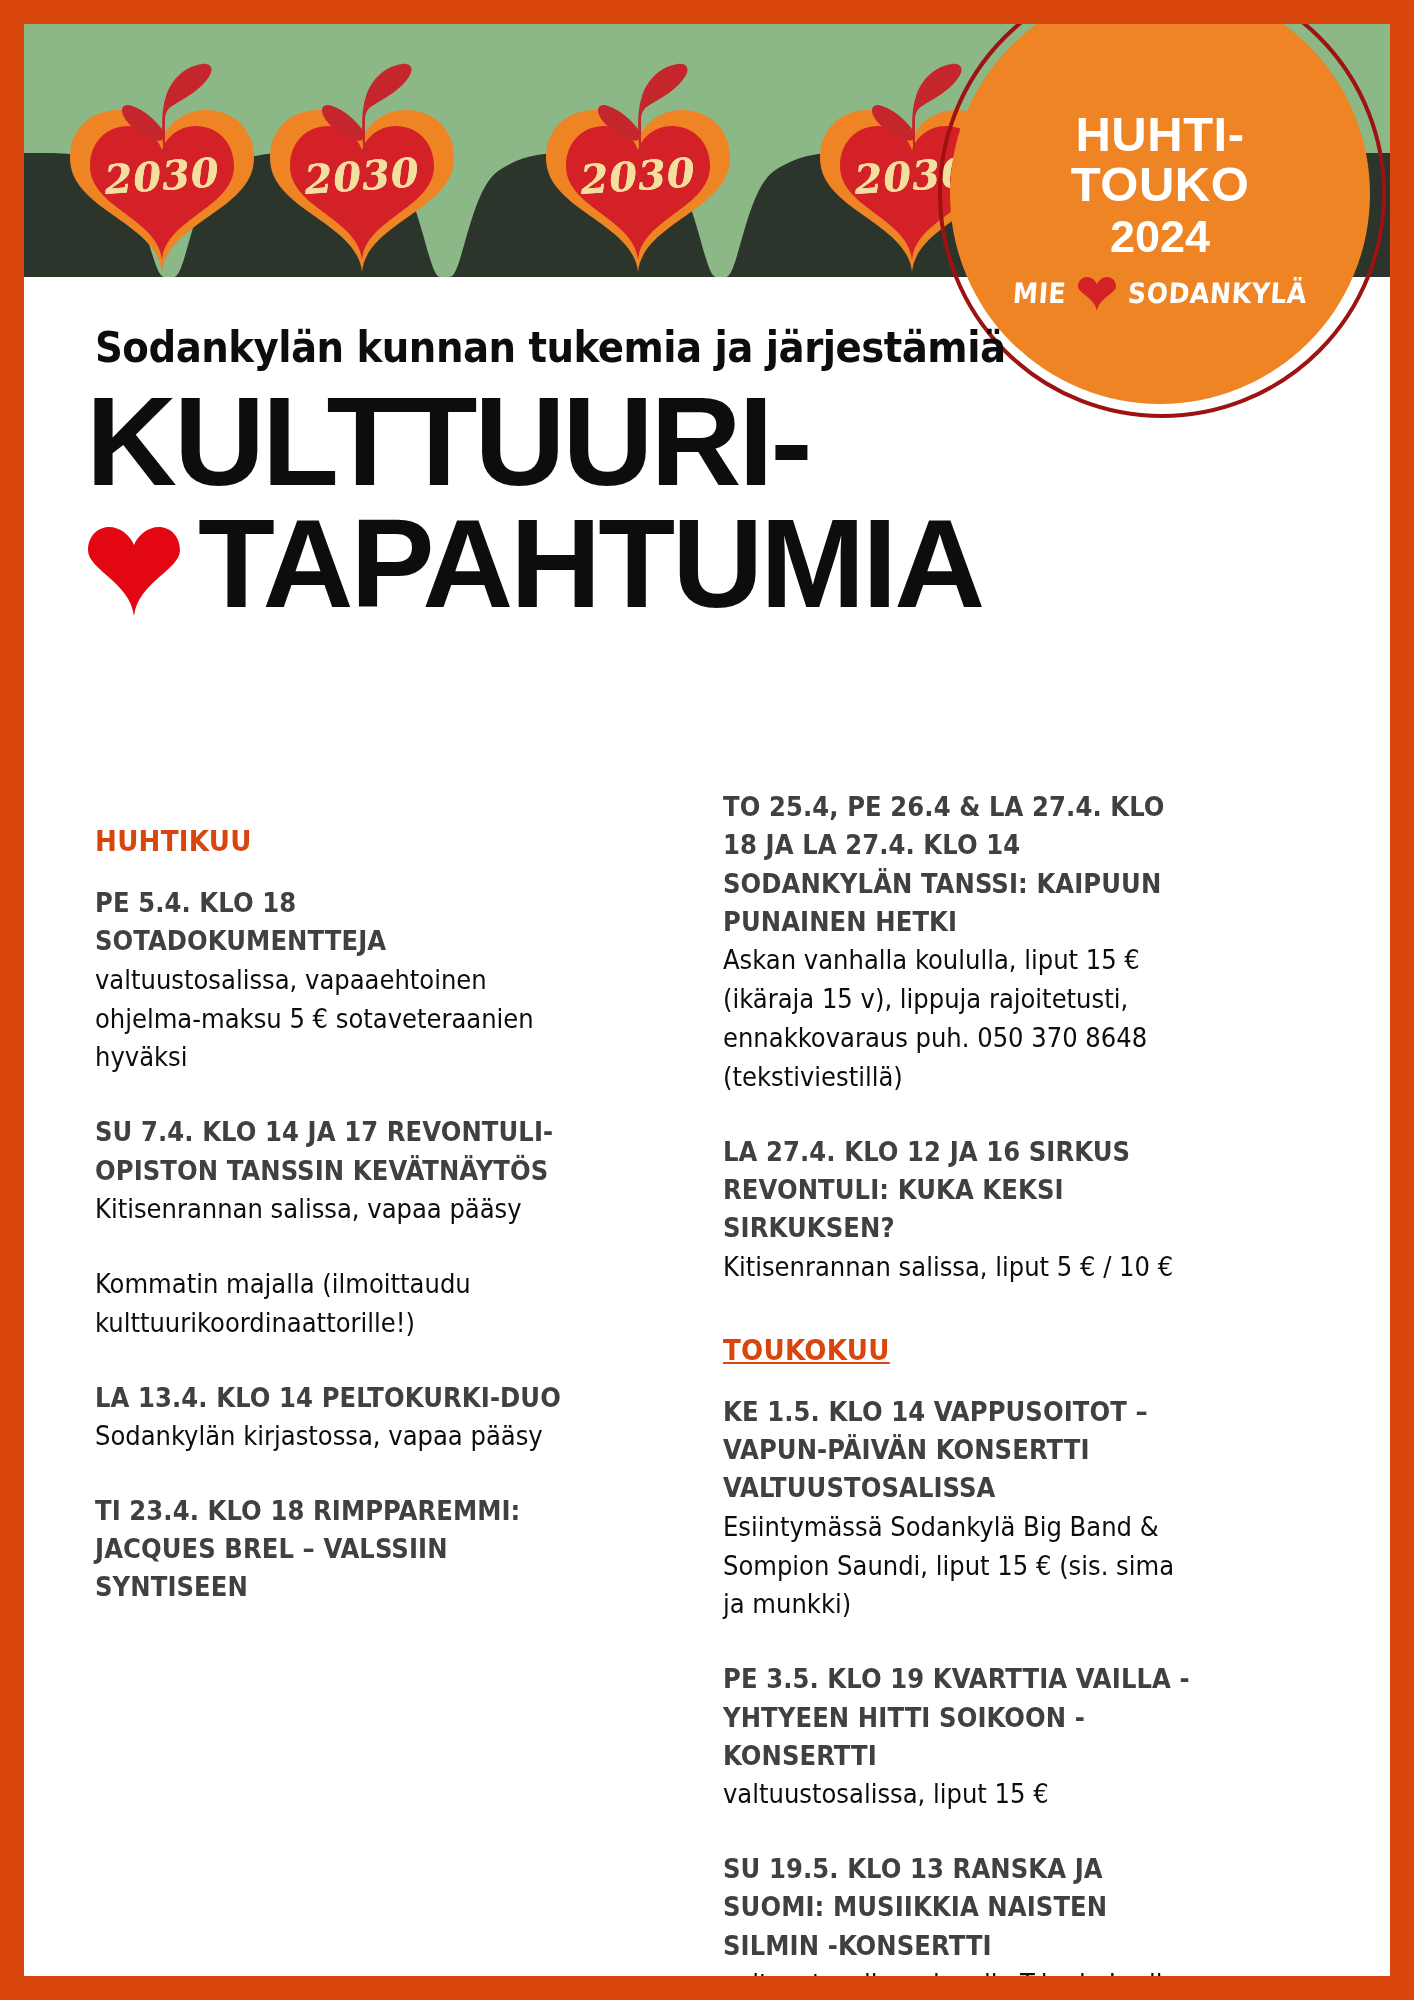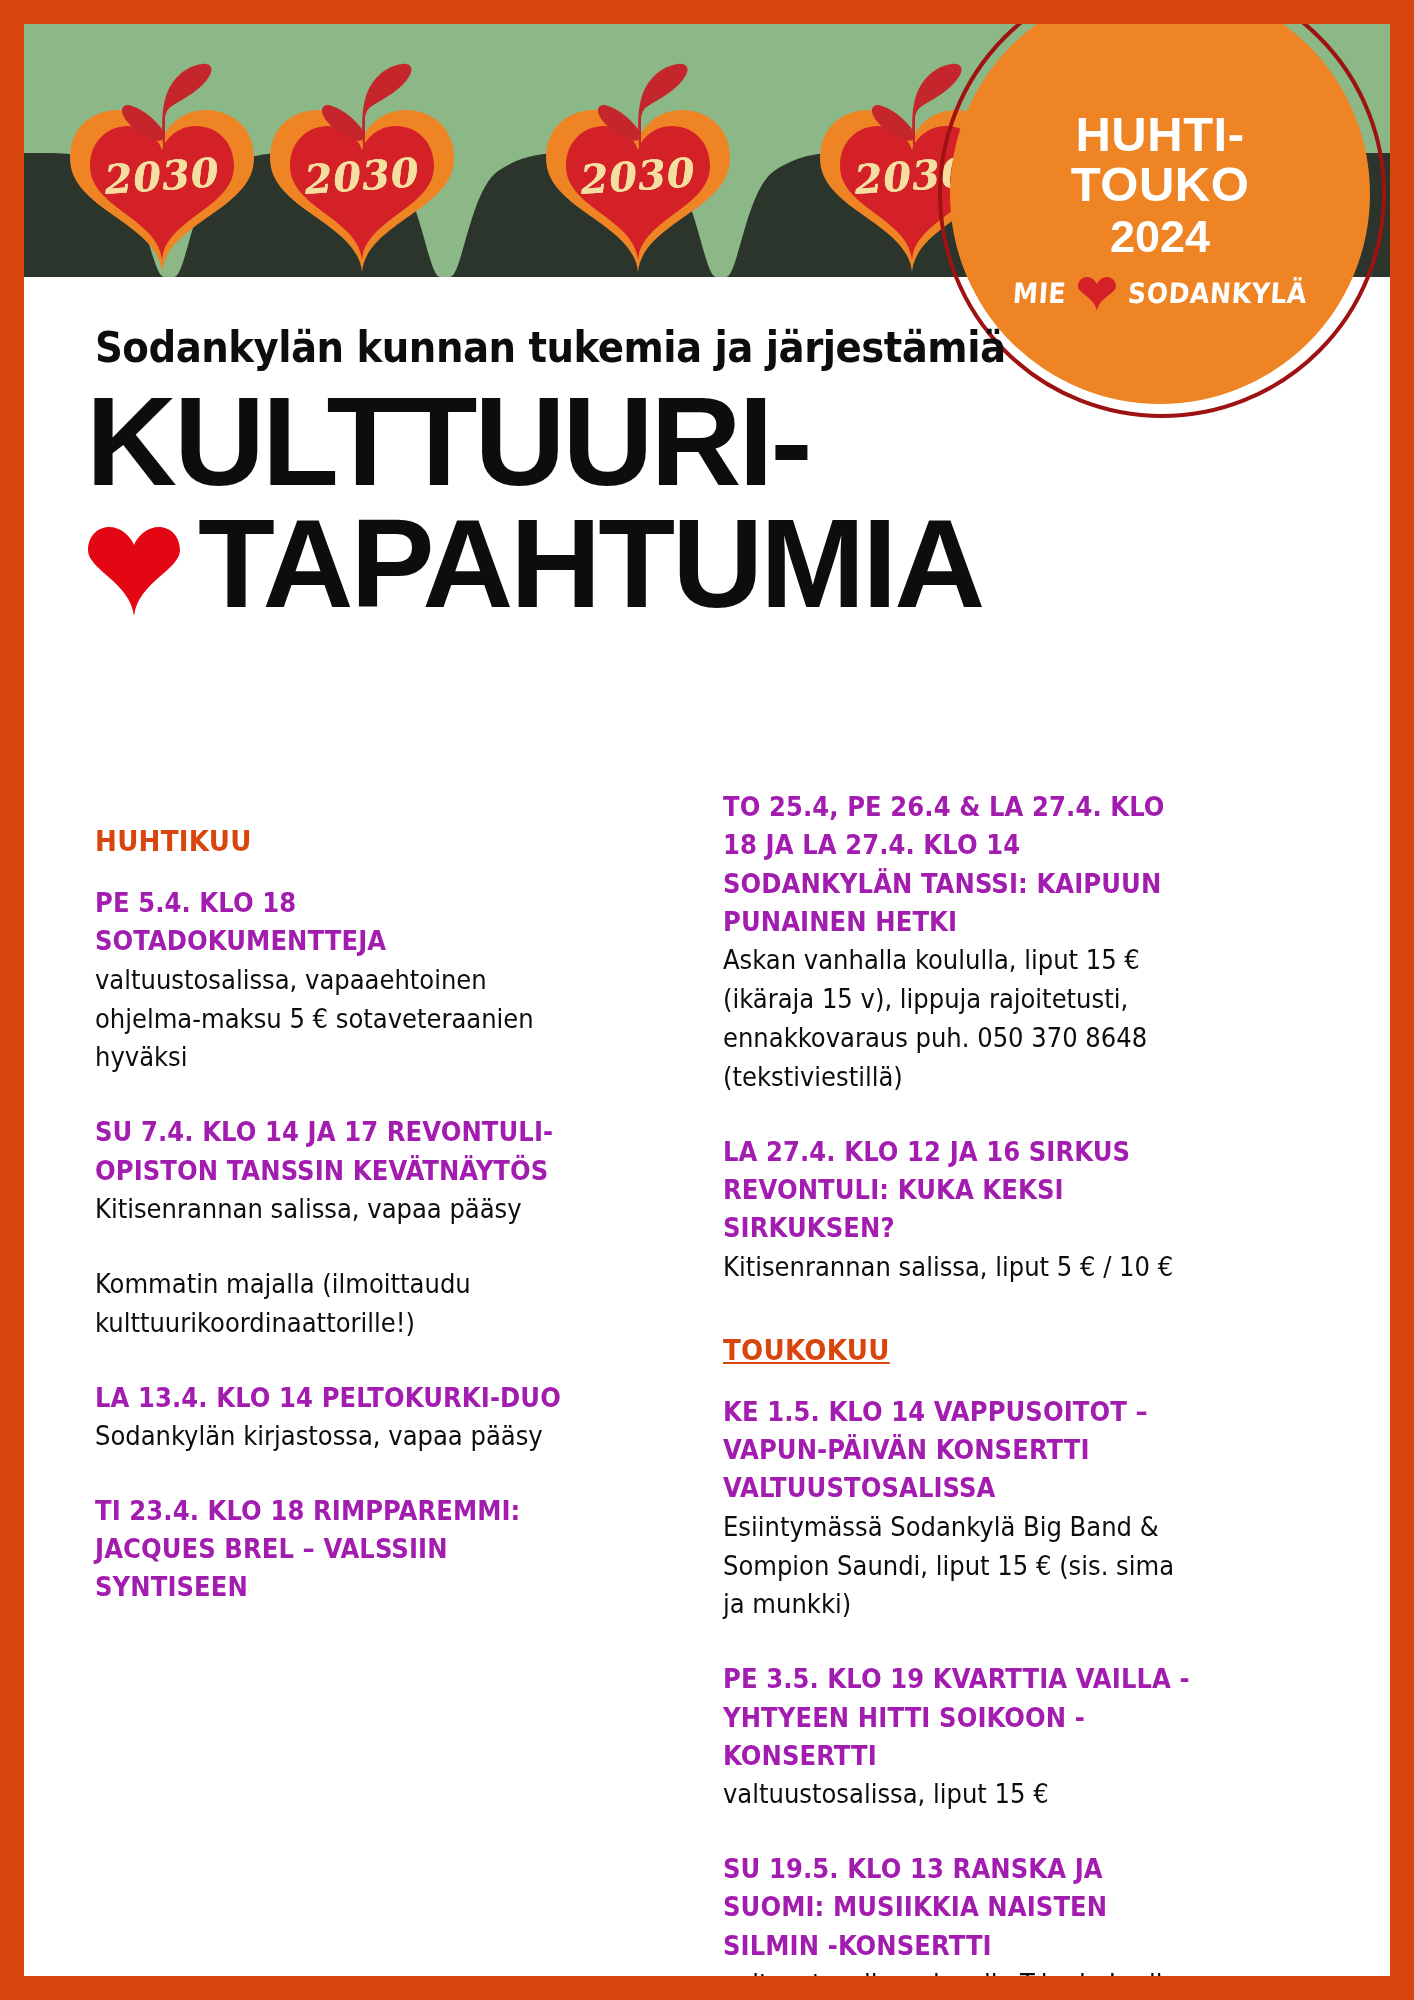--- a/index.html
+++ b/index.html
@@ -143,21 +143,21 @@
   }
   .month.second{margin-top:46px;text-decoration:underline;}
 
   .event{margin:0 0 36px 0;}
   .event .etitle{
     font-family:"DejaVu Sans Condensed","Liberation Sans",sans-serif;
     font-weight:700;
     font-size:27px;
     line-height:1.42;
     letter-spacing:0.1px;
-    color:#a21caf;
+    color:#404040;
     margin:0;
   }
   .event .edesc{
     font-family:"DejaVu Sans Condensed","Liberation Sans",sans-serif;
     font-weight:400;
     font-size:27px;
     line-height:1.44;
     color:#0d0d0d;
     margin:0;
   }

